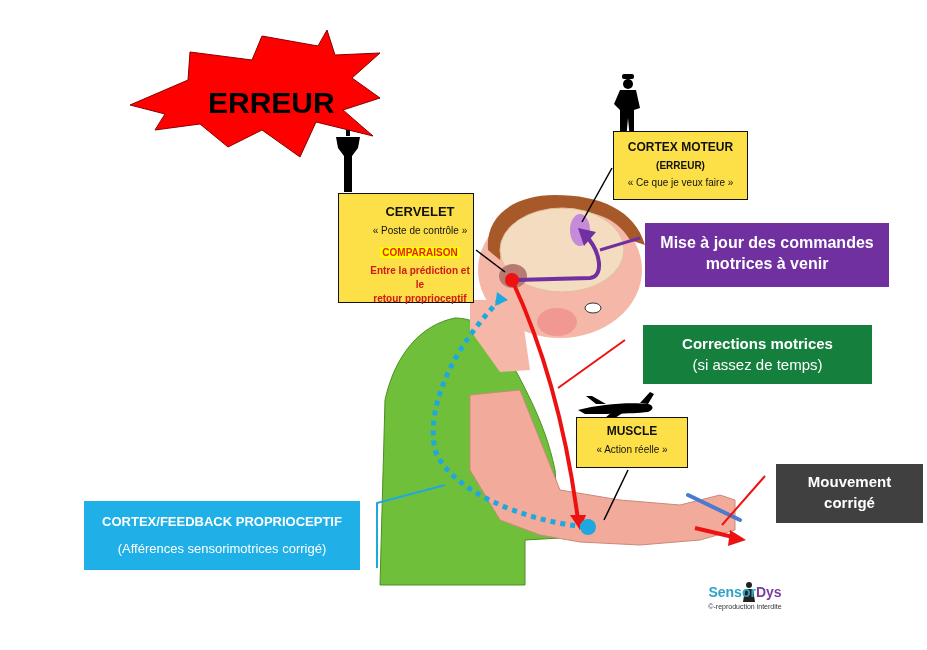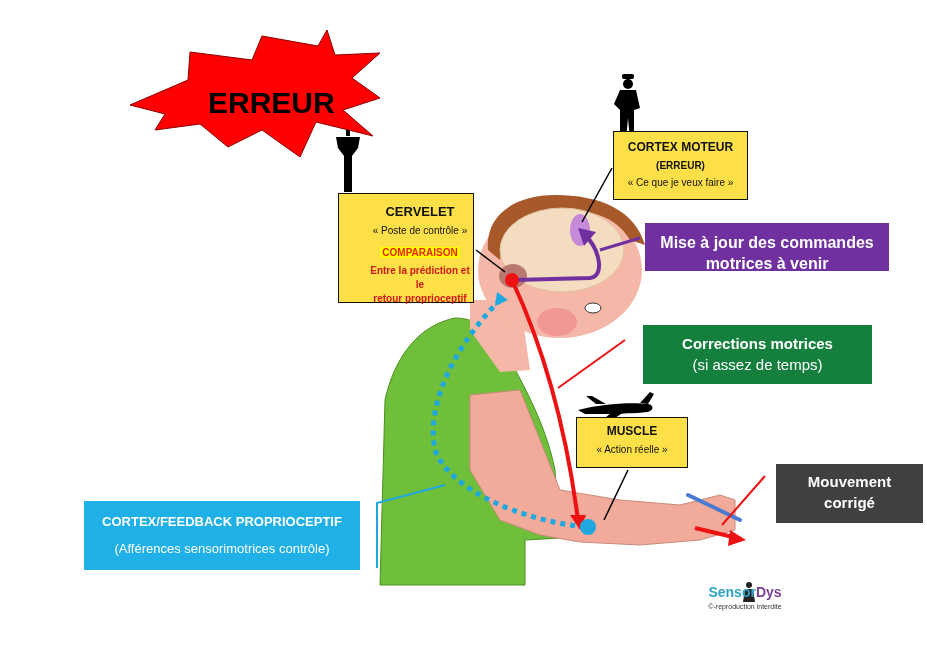--- a/index.html
+++ b/index.html
@@ -12,21 +12,21 @@
   #cervelet-box .t2{font-size:10px;margin-bottom:6px;}
   #cervelet-box .t3{display:inline-block;background:#ffff00;color:#e8240e;font-size:10px;font-weight:bold;padding:0 2px;margin-bottom:6px;}
   #cervelet-box .t4{color:#d01818;font-size:10px;font-weight:bold;line-height:14px;}
   #cortex-box{left:613px;top:131px;width:135px;height:69px;padding-top:8px;}
   #cortex-box .t1{font-size:12px;font-weight:bold;margin-bottom:6px;}
   #cortex-box .t2{font-size:10px;font-weight:bold;margin-bottom:6px;}
   #cortex-box .t3{font-size:10px;}
   #muscle-box{left:576px;top:417px;width:112px;height:51px;padding-top:6px;}
   #muscle-box .t1{font-size:12px;font-weight:bold;margin-bottom:6px;}
   #muscle-box .t2{font-size:10px;}
-  #update-box{left:645px;top:223px;width:244px;height:48px;background:#7030a0;color:#fff;font-weight:bold;font-size:16px;line-height:21px;padding-top:9px;}
+  #update-box{left:645px;top:223px;width:244px;height:64px;background:#7030a0;color:#fff;font-weight:bold;font-size:16px;line-height:21px;padding-top:9px;}
   #corr-box{left:643px;top:325px;width:229px;height:59px;background:#15803d;color:#fff;font-size:15px;line-height:21px;padding-top:8px;}
   #corr-box .t1{font-weight:bold;}
   #mv-box{left:776px;top:464px;width:147px;height:59px;background:#404040;color:#fff;font-weight:bold;font-size:15px;line-height:21px;padding-top:7px;}
   #fb-box{left:84px;top:501px;width:276px;height:69px;background:#1fb0e8;color:#fff;font-size:13px;padding-top:13px;}
   #fb-box .t1{font-weight:bold;margin-bottom:12px;}
   #erreur-text{position:absolute;left:208px;top:78px;font-size:30px;font-weight:bold;color:#000;letter-spacing:0px;margin-top:8px;}
   #logo{position:absolute;left:690px;top:584px;width:110px;text-align:center;}
   #logo .brand{font-size:14px;font-weight:bold;}
   #logo .s1{color:#2ca3c7;}
   #logo .s2{color:#7a3f98;}
@@ -140,21 +140,21 @@
   <div class="t2">« Action réelle »</div>
 </div>
 
 <div id="mv-box" class="box">
   <div>Mouvement</div>
   <div>corrigé</div>
 </div>
 
 <div id="fb-box" class="box">
   <div class="t1">CORTEX/FEEDBACK PROPRIOCEPTIF</div>
-  <div>(Afférences sensorimotrices contrôle)</div>
+  <div>(Afférences sensorimotrices corrigé)</div>
 </div>
 
 <div id="logo">
   <div class="brand">
     <span class="s1">Sensor</span><span class="s2">Dys</span>
   </div>
   <div class="copy">©-reproduction interdite</div>
 </div>
 
 </body></html>

